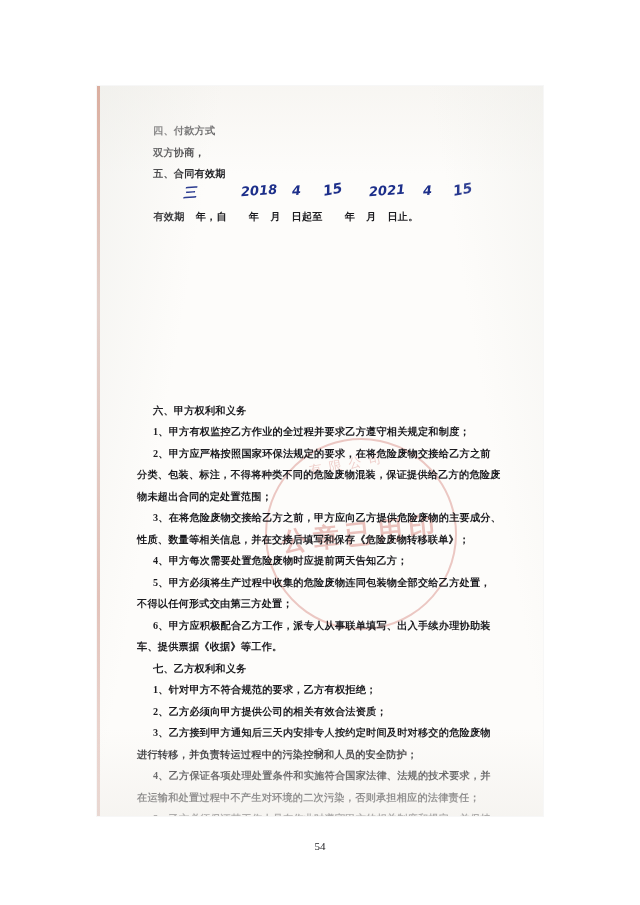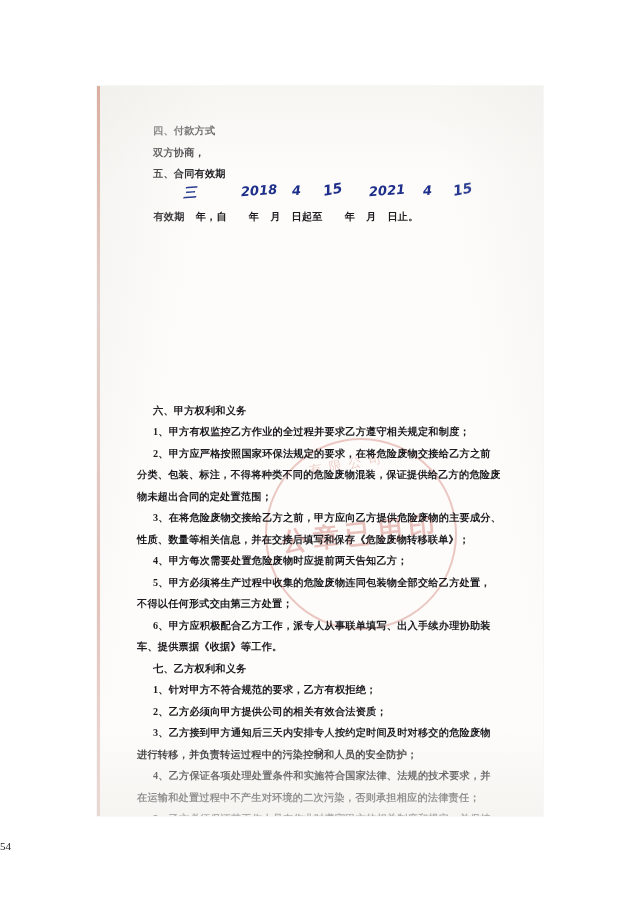--- a/index.html
+++ b/index.html
@@ -150,20 +150,21 @@
     font-size: 10px;
     color: #2a2a2e;
     font-family: "Liberation Serif", serif;
     z-index: 5;
   }
   #outer-page-number {
     position: absolute;
     left: 0;
     right: 0;
     top: 840px;
+    text-align: center;
     font-size: 11px;
     color: #1b1b1f;
     font-family: "Liberation Serif", serif;
   }
 </style>
 </head>
 <body>
 
 <div id="page-sheet">
 

